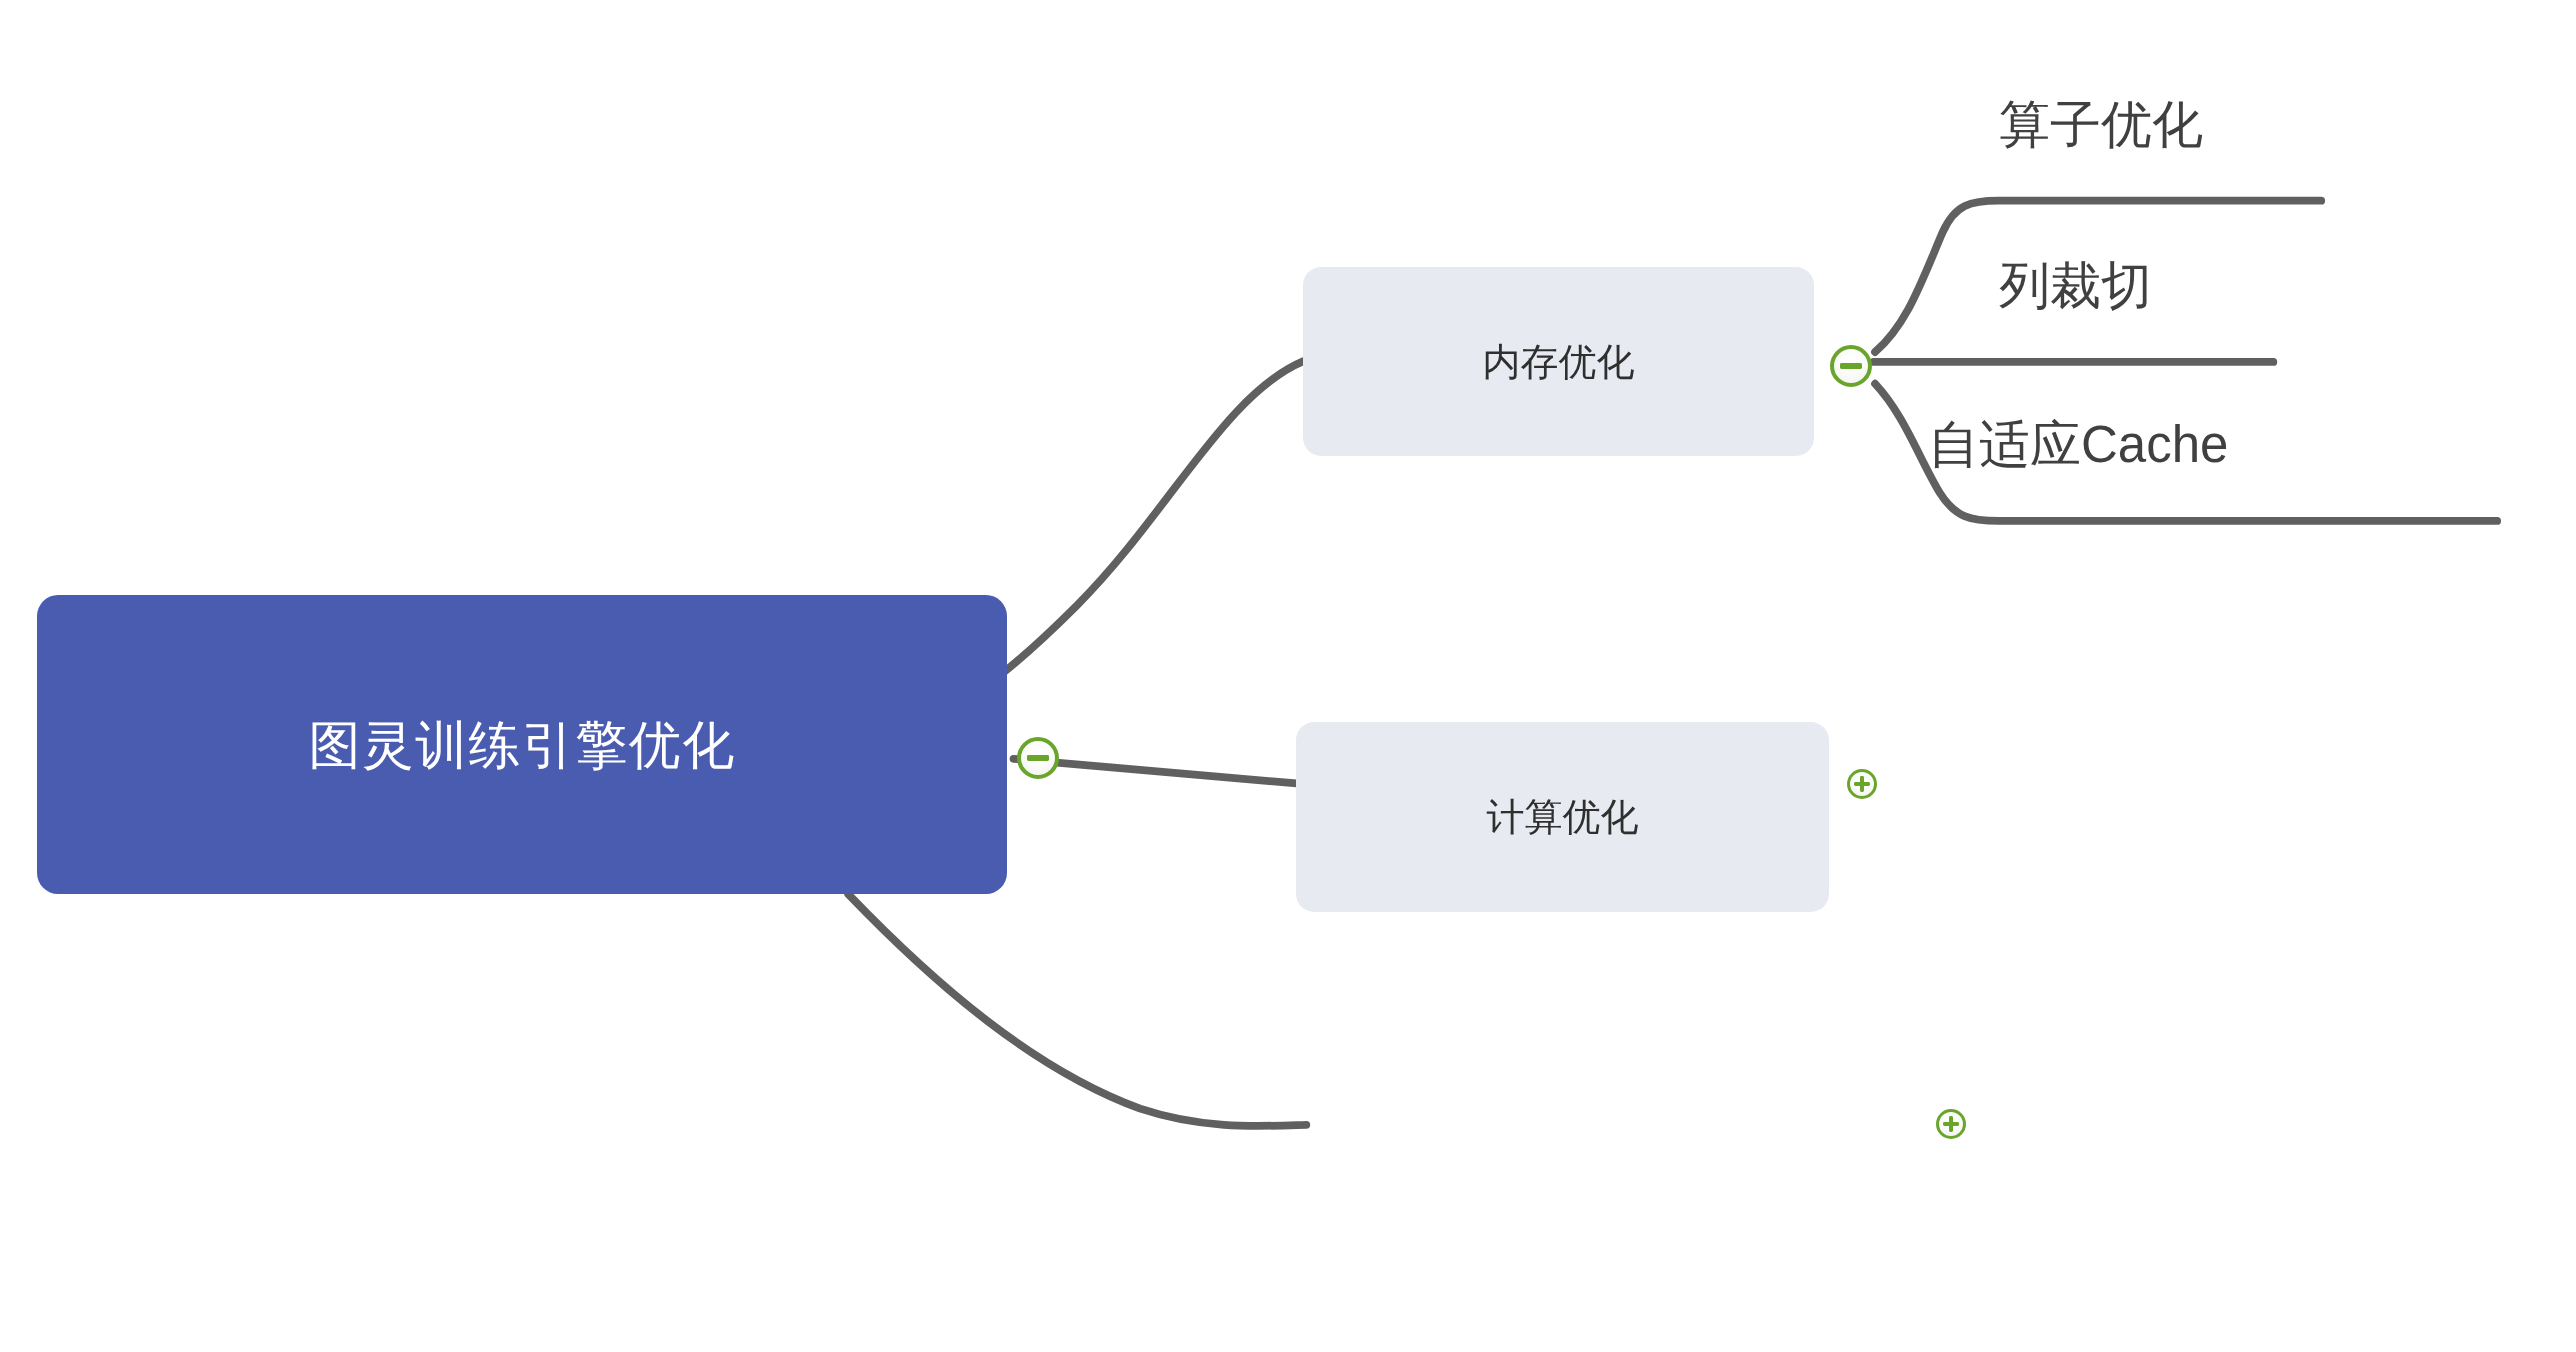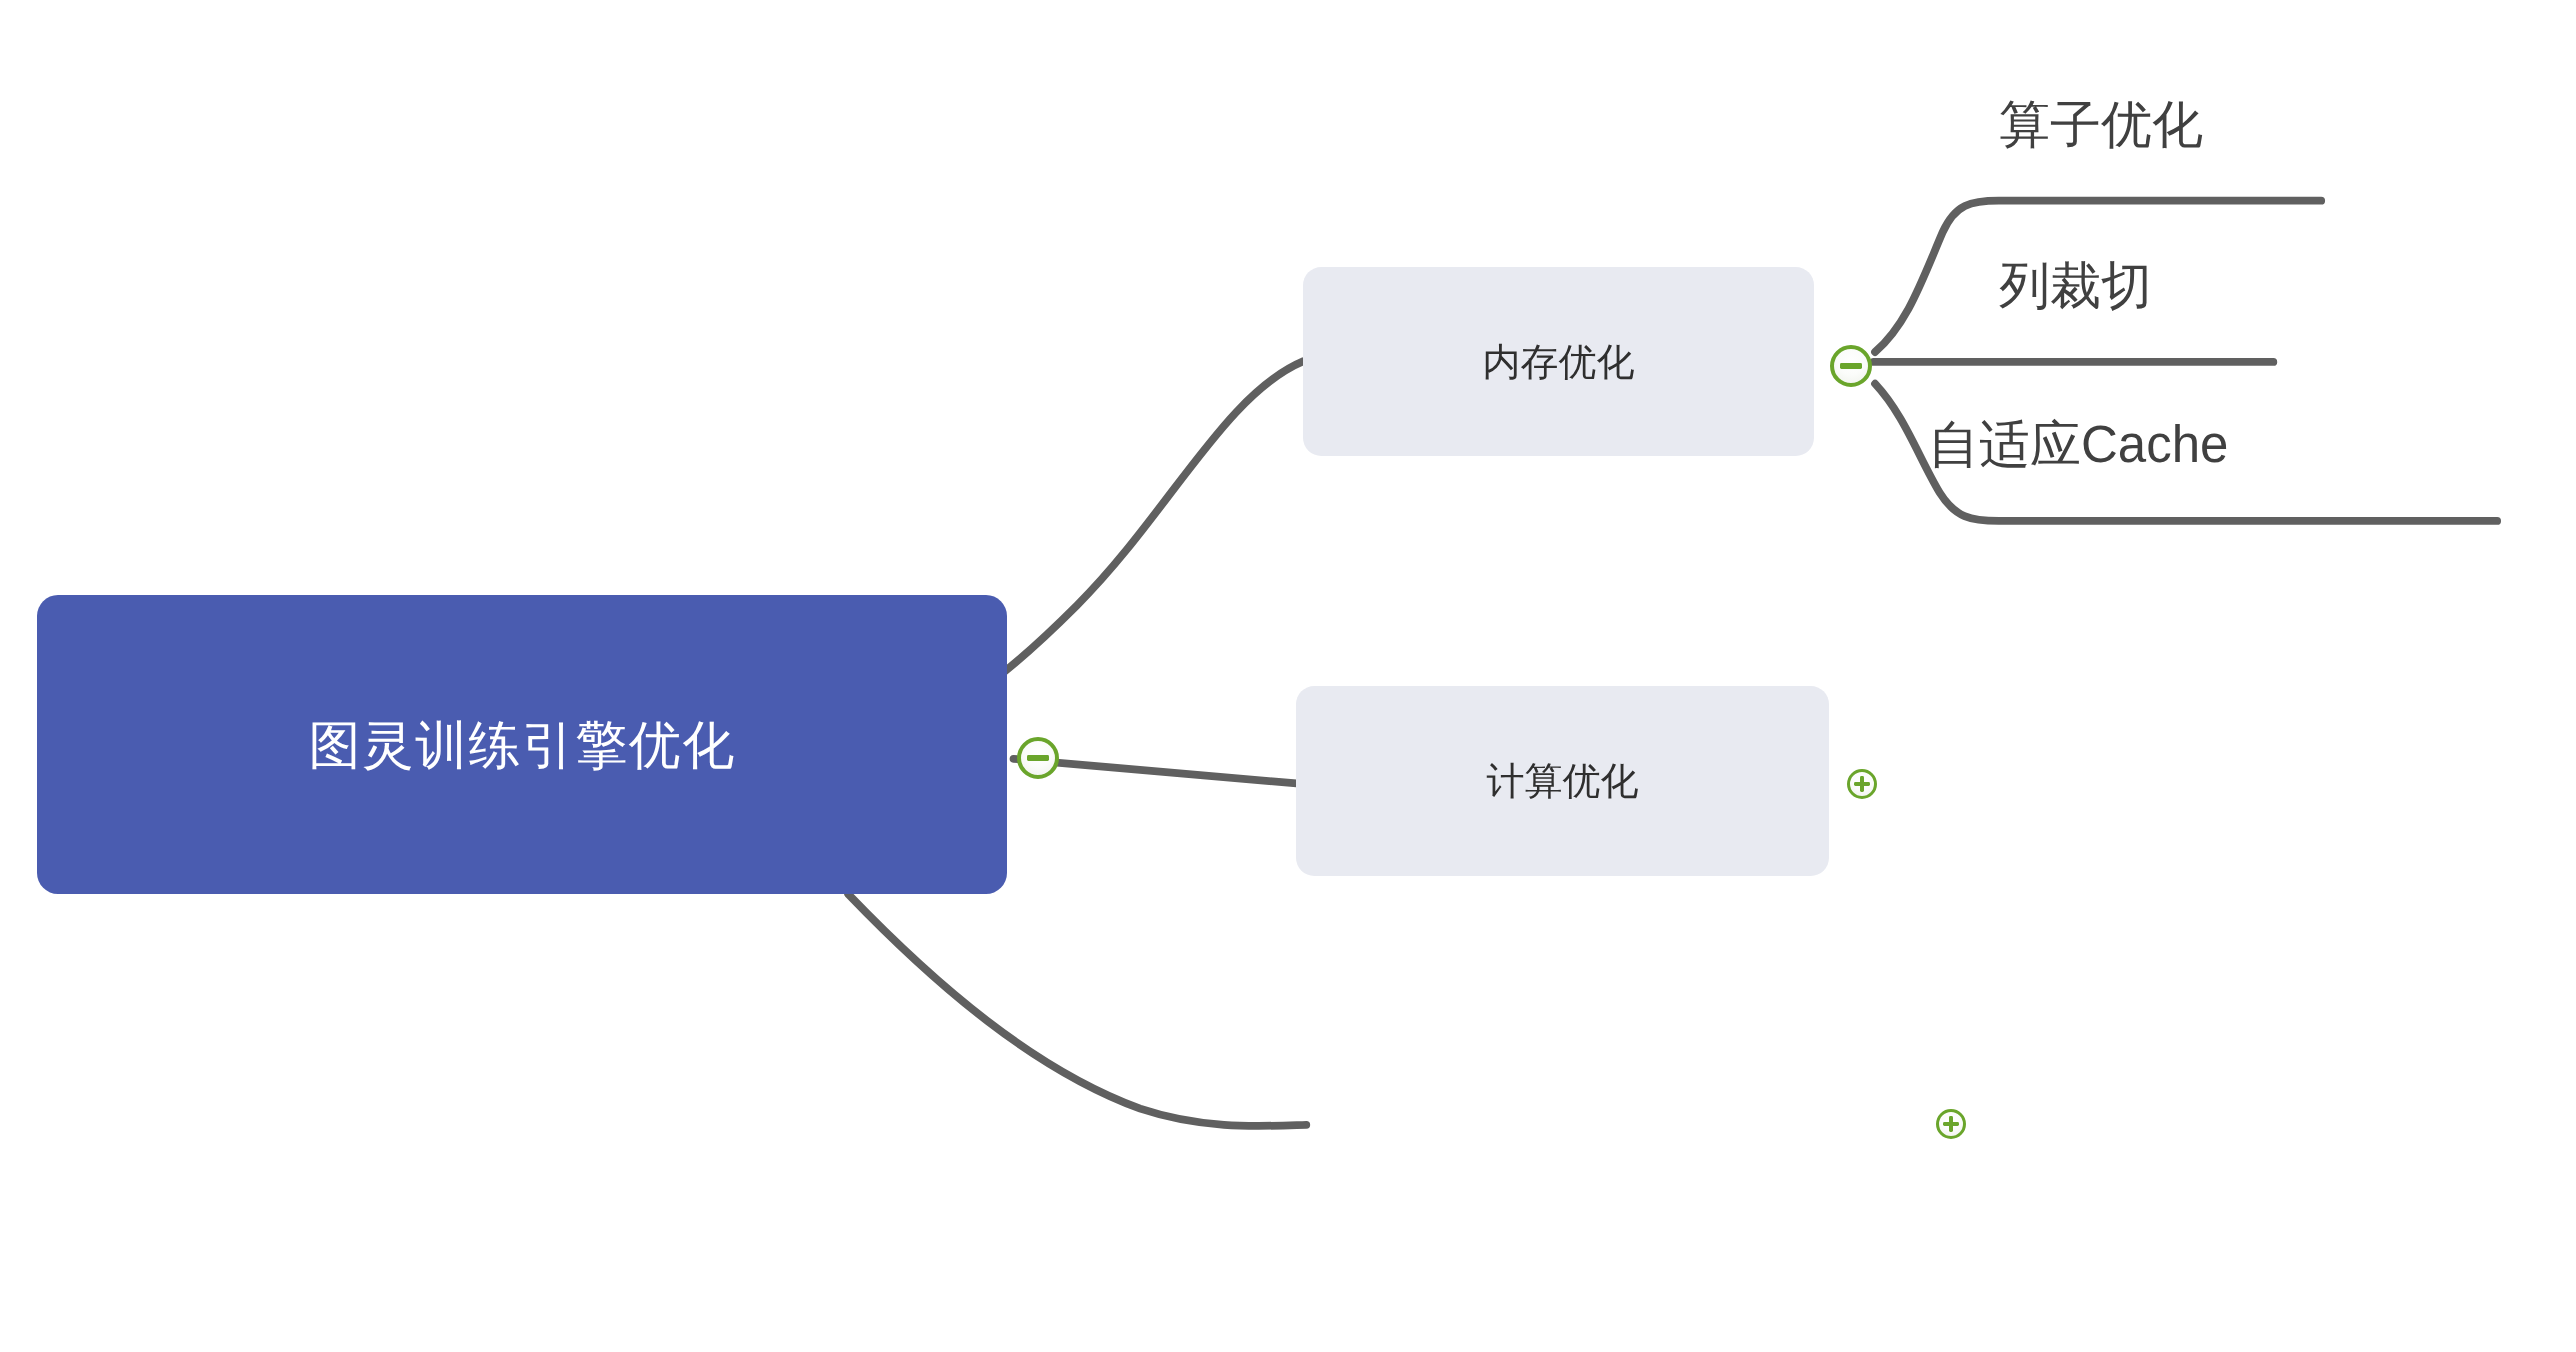--- a/index.html
+++ b/index.html
@@ -140,21 +140,21 @@
   </div>
 
   <div class="leaf" style="left:1999px; top:260px;text-align:center;">
     <span class="leaf-label">列裁切</span>
   </div>
 
   <div class="leaf" style="left:1928px; top:419px;">
     <span class="leaf-label">自适应Cache</span>
   </div>
 
-  <div class="node node-branch" style="left:1296px; top:686px; width:533px; height:190px;">
+  <div class="node node-branch" style="left:1296px; top:722px; width:533px; height:190px;">
     <span class="node-label">计算优化</span>
   </div>
 
   <div class="toggle toggle-sm" style="left:1847px; top:769px;">
     <span class="bar-h"></span>
     <span class="bar-v"></span>
   </div>
 
 
   <div class="toggle toggle-sm" style="left:1936px; top:1109px;">

